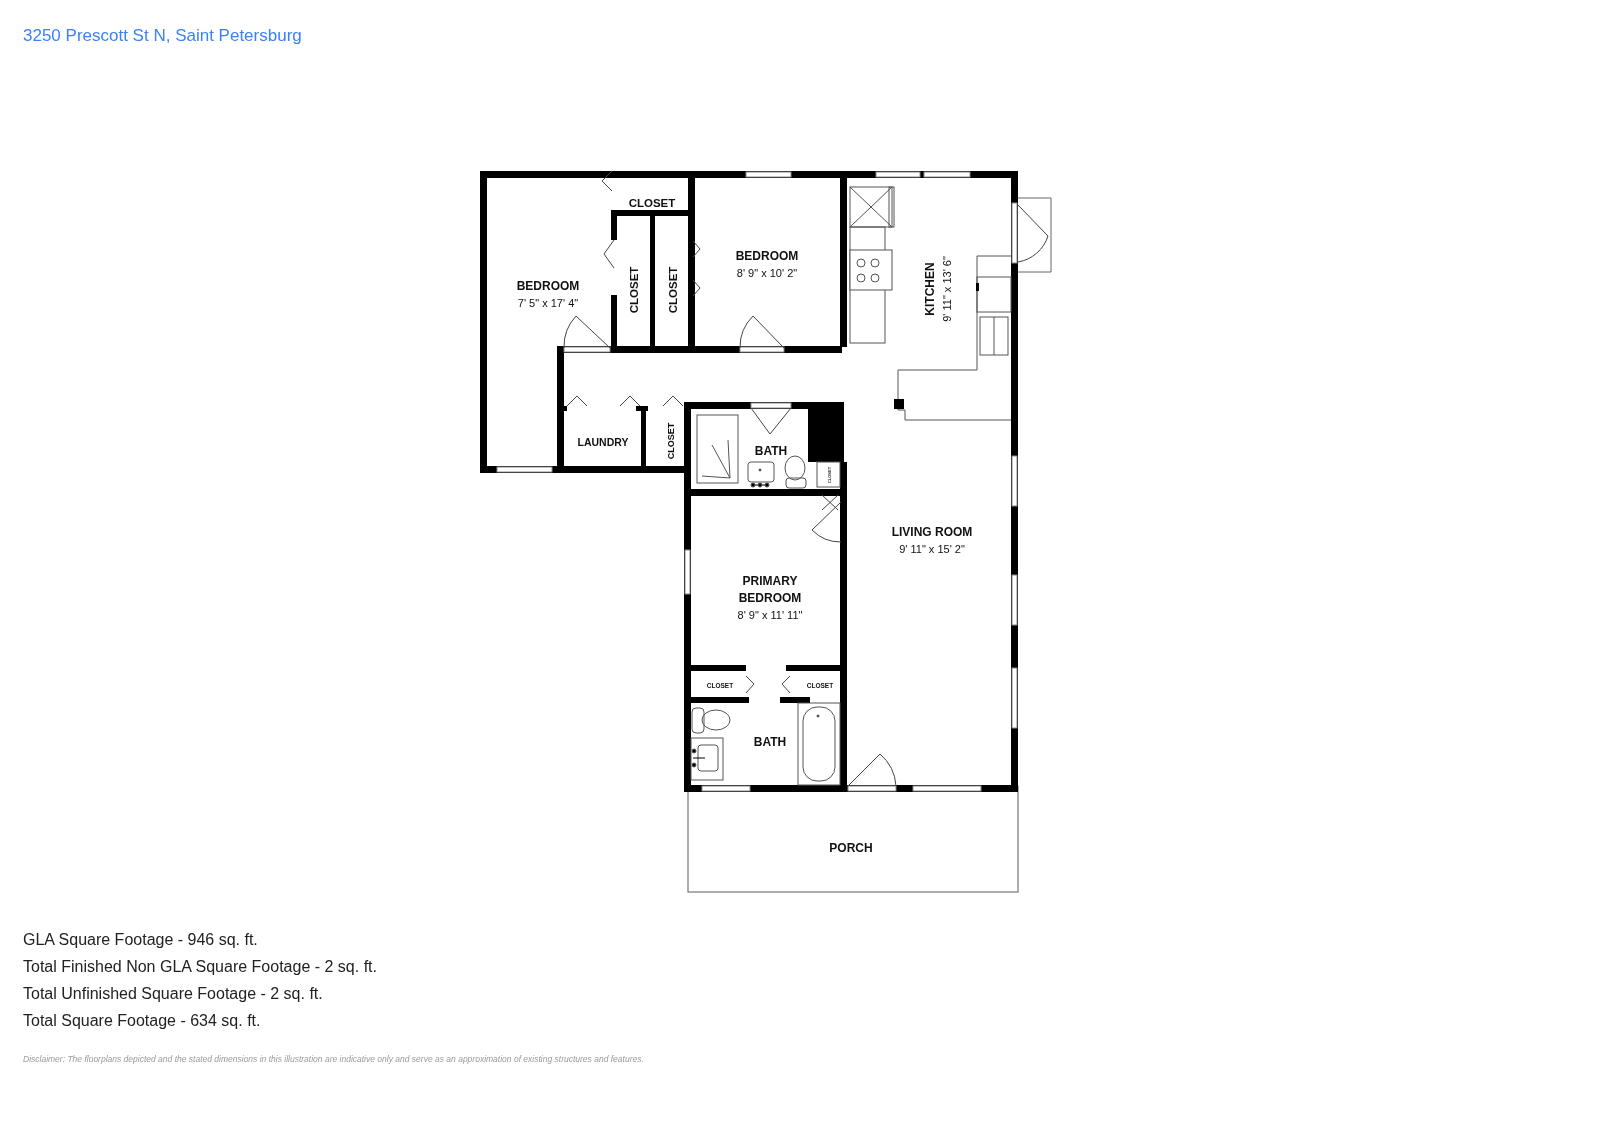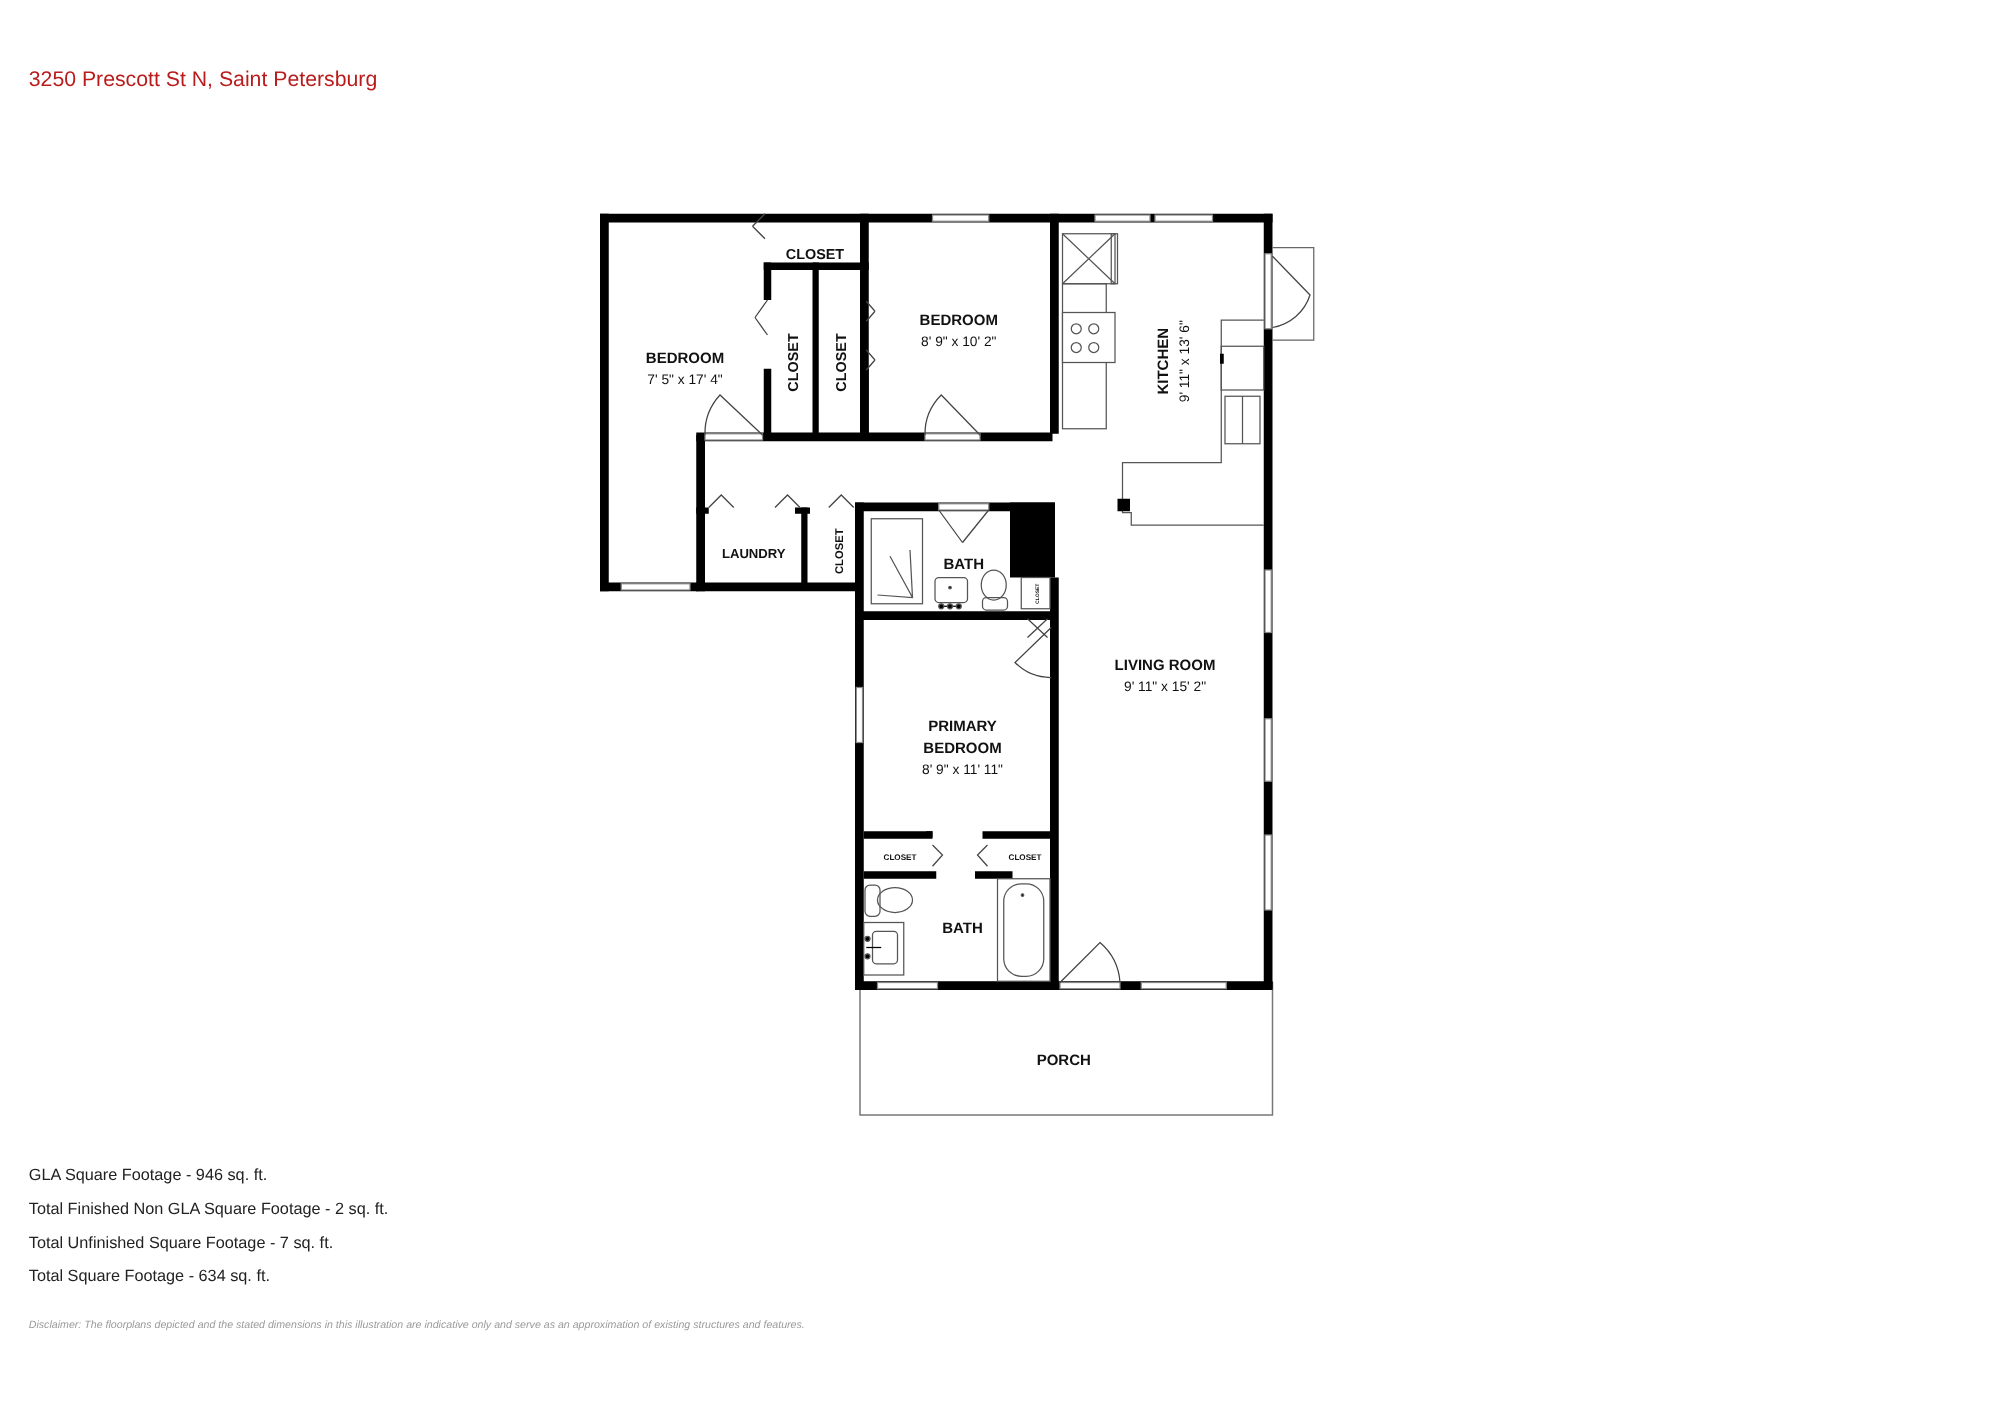--- a/index.html
+++ b/index.html
@@ -1,21 +1,21 @@
 <!DOCTYPE html>
 <html><head>
 <meta charset="utf-8">
 <style>
   html, body { margin: 0; padding: 0; background: #ffffff; }
   body { width: 1600px; height: 1132px; position: relative; overflow: hidden;
          font-family: "Liberation Sans", sans-serif; color: #1a1a1a; }
-  .address { position: absolute; left: 23px; top: 26px; font-size: 17px; color: #b91c1c; margin-top: 28px; }
+  .address { position: absolute; left: 23px; top: 26px; font-size: 17px; color: #3b82f6; }
   .plan { position: absolute; left: 0; top: 0; width: 1600px; height: 900px; }
   .plan svg { width: 1600px; height: 900px; display: block; }
-  .stats { position: absolute; left: 23px; top: 926px; font-size: 13px; line-height: 27px; color: #222; }
+  .stats { position: absolute; left: 23px; top: 926px; font-size: 16px; line-height: 27px; color: #222; }
   .stats div { white-space: nowrap; }
   .disclaimer { position: absolute; left: 23px; top: 1050px; font-size: 8.5px; color: #9a9a9a; line-height: 19px; white-space: nowrap; font-style: italic; }
   .rl { font-family: "Liberation Sans", sans-serif; font-weight: bold; fill: #111; }
   .rd { font-family: "Liberation Sans", sans-serif; fill: #111; }
 </style>
 </head>
 <body>
 
 <div class="address">3250 Prescott St N, Saint Petersburg</div>
 
@@ -206,19 +206,19 @@
 
     <text class="rl" x="770" y="746" font-size="12" text-anchor="middle">BATH</text>
     <text class="rl" x="851" y="852" font-size="12" text-anchor="middle">PORCH</text>
   </g>
 </svg>
 </div>
 
 <div class="stats">
   <div>GLA Square Footage - 946 sq. ft.</div>
   <div>Total Finished Non GLA Square Footage - 2 sq. ft.</div>
-  <div>Total Unfinished Square Footage - 7 sq. ft.</div>
+  <div>Total Unfinished Square Footage - 2 sq. ft.</div>
   <div>Total Square Footage - 634 sq. ft.</div>
 </div>
 
 <div class="disclaimer">
   <div>Disclaimer: The floorplans depicted and the stated dimensions in this illustration are indicative only and serve as an approximation of existing structures and features.</div>
 </div>
 
 </body></html>

